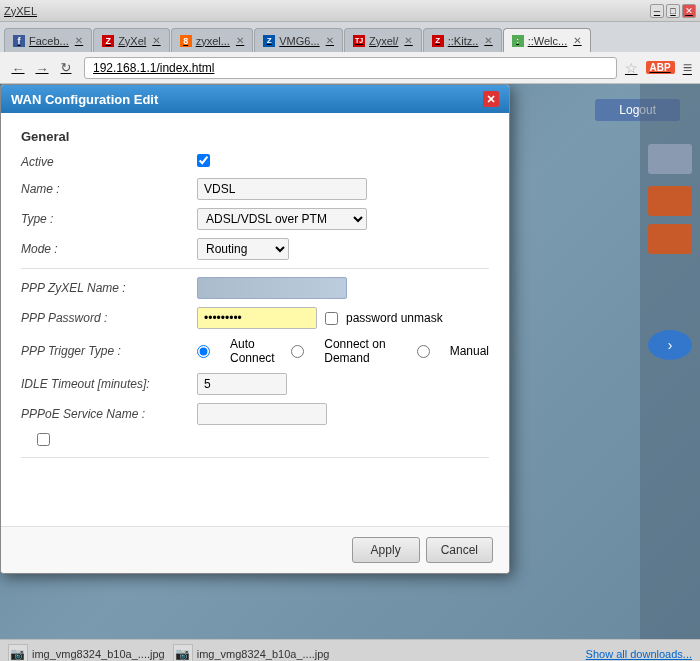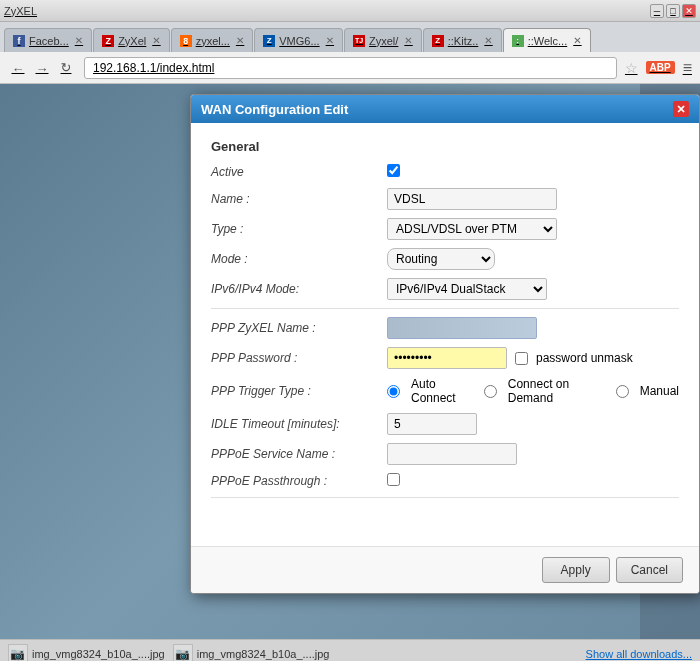--- a/index.html
+++ b/index.html
@@ -220,22 +220,22 @@
       color: white;
       font-size: 14px;
     }
 
     
     .modal-overlay {
       position: absolute;
       top: 0; left: 0; right: 0; bottom: 0;
       display: flex;
       align-items: flex-start;
-      justify-content: flex-end;
-      padding-top: 10px;
+      justify-content: flex-start;
+      padding-top: 0;
     }
 
     
     .modal {
       width: 510px;
       background: white;
       border: 1px solid #888;
       border-radius: 4px;
       box-shadow: 3px 3px 15px rgba(0,0,0,0.5);
       display: flex;
@@ -345,21 +345,21 @@
     .radio-group {
       display: flex;
       align-items: center;
       gap: 6px;
       font-size: 12px;
     }
 
     .radio-group label {
       display: flex;
       align-items: center;
-      gap: 11px;
+      gap: 20px;
     }
 
     .password-row {
       display: flex;
       align-items: center;
       gap: 8px;
     }
 
     .ppp-username-value {
       background: #cce;
@@ -561,35 +561,27 @@
           <div class="form-value">
             <select class="form-select" style="width:170px;">
               <option>ADSL/VDSL over PTM</option>
             </select>
           </div>
         </div>
 
         <div class="form-row">
           <span class="form-label">Mode :</span>
           <div class="form-value">
-            <select class="form-select" style="width:108px;border-radius:8px;">
+            <select class="form-select" style="width:92px;">
               <option>Routing</option>
             </select>
           </div>
         </div>
 
 
-        <div class="form-row">
-          <span class="form-label">IPv6/IPv4 Mode:</span>
-          <div class="form-value">
-            <select class="form-select" style="width:160px;">
-              <option>IPv6/IPv4 DualStack</option>
-            </select>
-          </div>
-        </div>
 
         <hr class="section-divider">
 
 
         <div class="form-row">
           <span class="form-label">PPP ZyXEL Name :</span>
           <div class="form-value">
             <div class="ppp-username-value" style="width:150px;height:22px;background:linear-gradient(to right,#aabbcc,#bbccdd);border:1px solid #99aacc;"></div>
           </div>
         </div>
@@ -631,21 +623,20 @@
         </div>
 
         <div class="form-row">
           <span class="form-label">PPPoE Service Name :</span>
           <div class="form-value">
             <input type="text" class="form-input" style="width: 130px;">
           </div>
         </div>
 
         <div class="form-row">
-          <span class="form-label">PPPoE Passthrough :</span>
           <div class="form-value">
             <input type="checkbox" class="checkbox" style="">
           </div>
         </div>
 
         <hr class="section-divider">
 
       </div>
 
       <div class="modal-footer">

